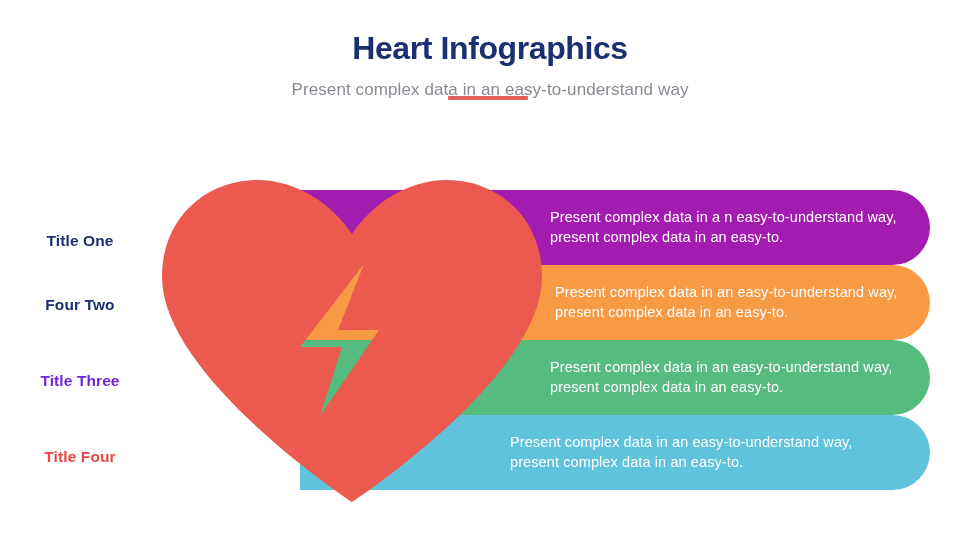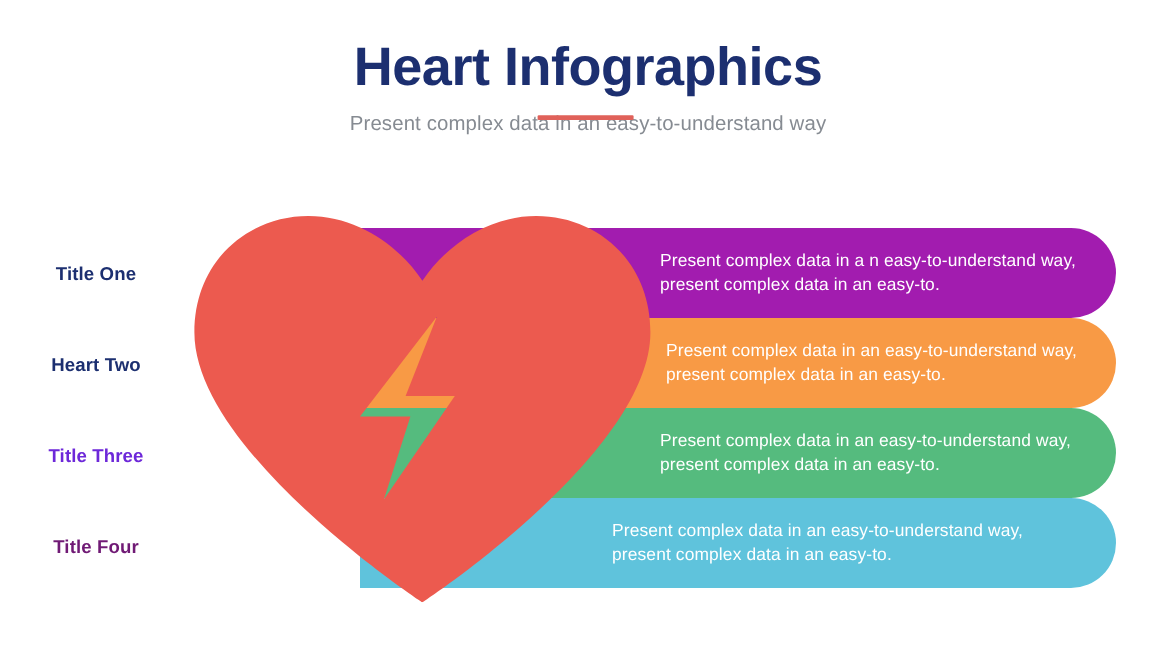--- a/index.html
+++ b/index.html
@@ -20,21 +20,21 @@
 
   
   #header {
     position: absolute;
     left: 0;
     top: 32px;
     width: 980px;
     text-align: center;
   }
   #main-title {
-    font-size: 45px;
+    font-size: 32px;
     font-weight: bold;
     color: #1c2f70;
     letter-spacing: -0.4px;
     line-height: 1.05;
     margin: 0;
   }
   #subtitle {
     font-size: 17px;
     color: #868b92;
     margin: 14px 0 0 0;
@@ -131,24 +131,24 @@
 
 <div id="slide">
 
   <div id="header">
     <h1 id="main-title" style="color: rgb(28, 47, 112);">Heart Infographics</h1>
     <p id="subtitle" style="color: rgb(134, 139, 146);">Present complex data in an easy-to-understand way</p>
   </div>
   <div id="title-underline" style="background: rgb(224, 97, 90);"></div>
 
   <div id="left-titles">
-    <div class="left-title t0" style="color: rgb(28, 47, 112);">Title One</div>
-    <div class="left-title t1" style="color: rgb(28, 47, 112);">Heart Two</div>
+    <div class="left-title t0" style="color: rgb(28, 47, 112); margin-top: 12px;">Title One</div>
+    <div class="left-title t1" style="color: rgb(28, 47, 112);">Four Two</div>
     <div class="left-title t2" style="color: #6d28d9;">Title Three</div>
-    <div class="left-title t3" style="color: #701a75;">Title Four</div>
+    <div class="left-title t3" style="color: #ef4444;">Title Four</div>
   </div>
 
   <div id="bars">
     <div class="bar b0" style="background: #a21caf;">
       <div class="bar-text">Present complex data in a n easy-to-understand way, present complex data in an easy-to.</div>
     </div>
     <div class="bar b1" style="background: rgb(248, 154, 69);">
       <div class="bar-text">Present complex data in an easy-to-understand way, present complex data in an easy-to.</div>
     </div>
     <div class="bar b2" style="background: rgb(85, 187, 126);">

